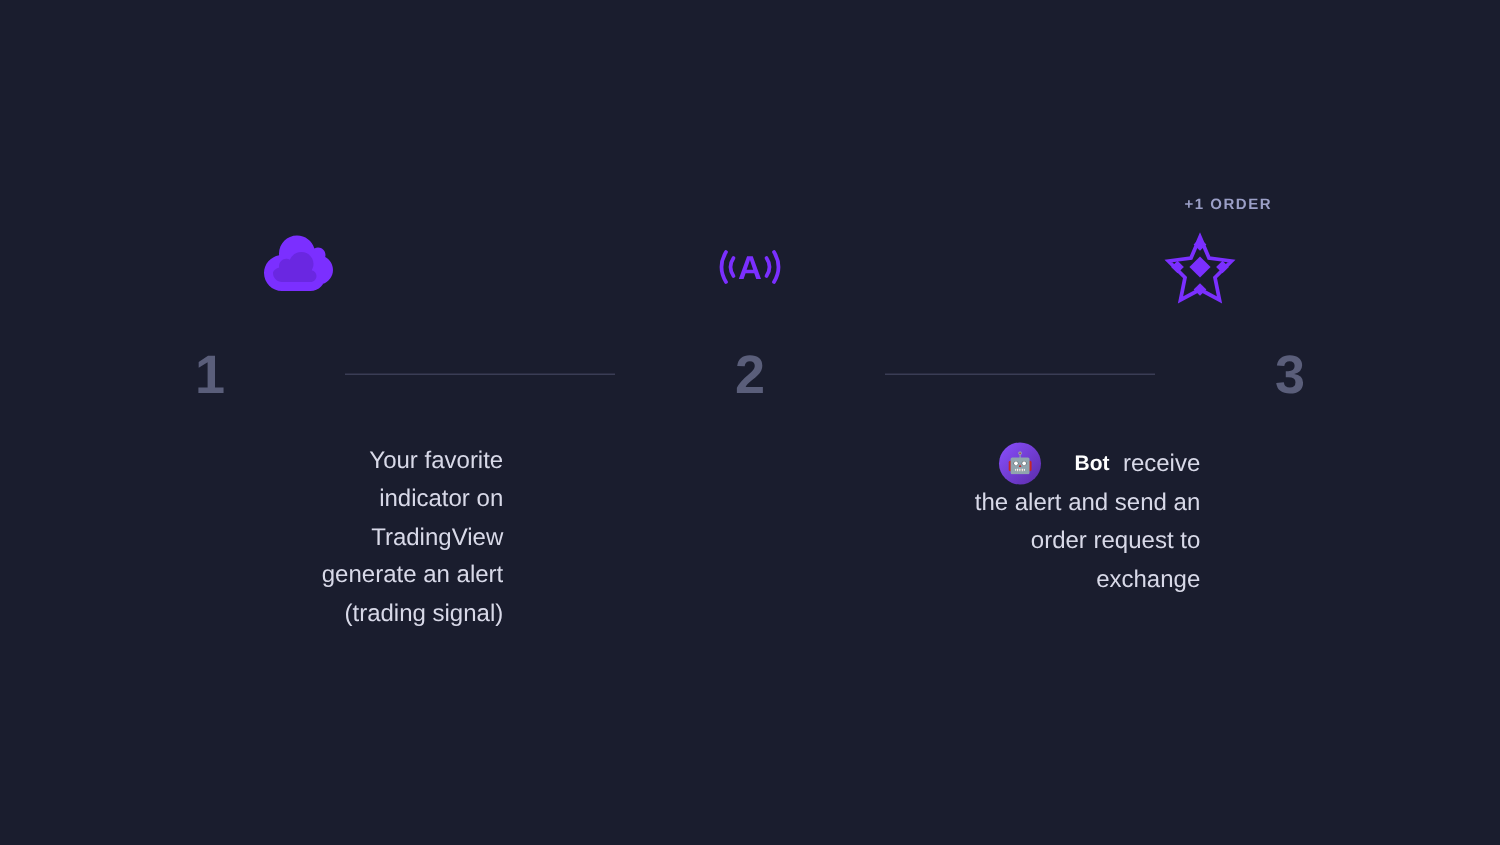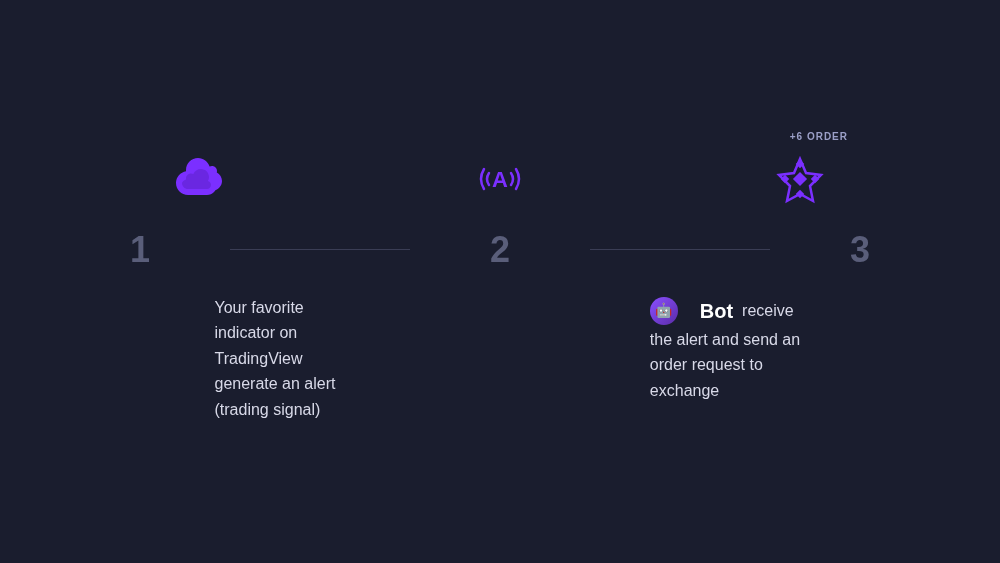--- a/index.html
+++ b/index.html
@@ -68,21 +68,21 @@
     .step-number {
       font-size: 36px;
       font-weight: 700;
       color: #5a5e7a;
       z-index: 2;
       min-width: 40px;
       text-align: center;
     }
 
     .step-description {
-      text-align: left;
+      text-align: right;
       font-size: 16px;
       line-height: 1.6;
       color: #d8d9e8;
       font-weight: 400;
       max-width: 220px;
     }
 
     .step-description .bot-inline {
       display: inline-flex;
       align-items: center;
@@ -98,21 +98,21 @@
       align-items: center;
       justify-content: center;
       font-size: 14px;
       vertical-align: middle;
       margin-right: 2px;
     }
 
     .bot-label {
       font-weight: 700;
       color: #ffffff;
-      font-size: 20px;
+      font-size: 14px;
       padding-left: 16px;
     }
 
     
     .numbers-connector-row {
       display: flex;
       align-items: center;
       justify-content: center;
       width: 100%;
       margin-bottom: 24px;
@@ -161,21 +161,21 @@
             <path d="M41 24 Q45 30 41 36" stroke="#7b2fff" stroke-width="2.5" fill="none" stroke-linecap="round"></path>
 
             <text x="30" y="38" text-anchor="middle" font-size="22" font-weight="bold" font-family="Arial" fill="#7b2fff">A</text>
           </svg>
         </div>
       </div>
     </div>
 
     <div class="step">
       <div class="icon-area" style="position:relative;">
-        <div class="order-badge">+6 ORDER</div>
+        <div class="order-badge">+1 ORDER</div>
         <div class="binance-icon">
           <svg viewBox="0 0 60 60" fill="none" xmlns="http://www.w3.org/2000/svg">
 
             <polygon points="30,10 36,24 51,26 40,37 43,52 30,45 17,52 20,37 9,26 24,24" fill="none" stroke="#7b2fff" stroke-width="2.5"></polygon>
 
             <rect x="25" y="25" width="10" height="10" transform="rotate(45 30 30)" fill="#7b2fff"></rect>
 
             <rect x="12" y="27" width="6" height="6" transform="rotate(45 15 30)" fill="#7b2fff"></rect>
             <rect x="42" y="27" width="6" height="6" transform="rotate(45 45 30)" fill="#7b2fff"></rect>
             <rect x="27" y="12" width="6" height="6" transform="rotate(45 30 15)" fill="#7b2fff"></rect>

